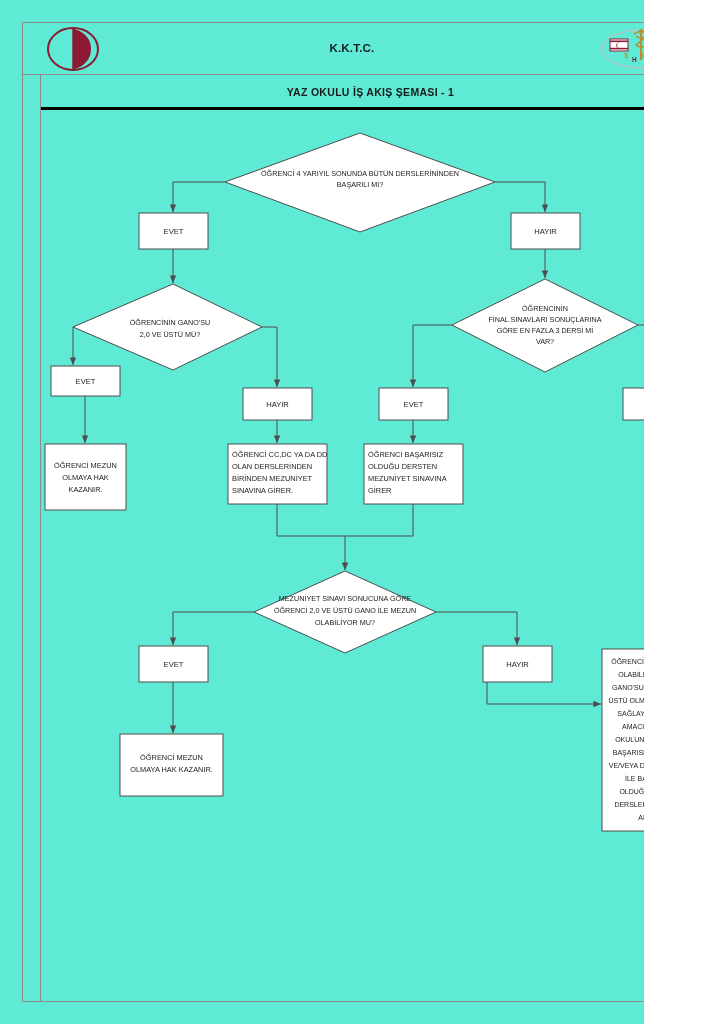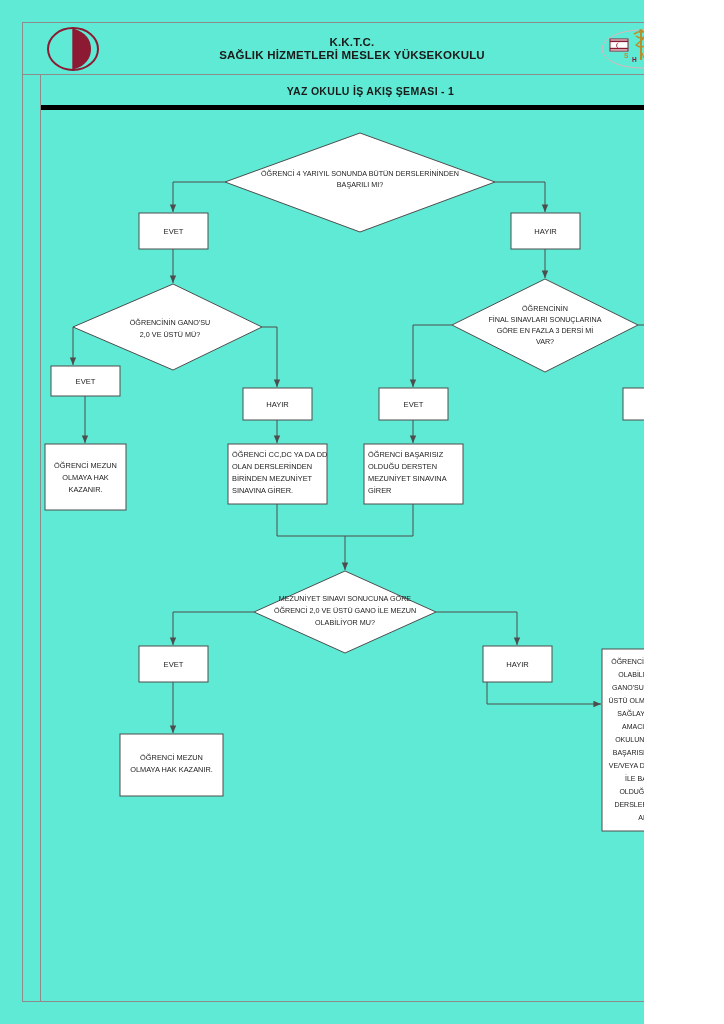--- a/index.html
+++ b/index.html
@@ -14,21 +14,21 @@
   .header-band{position:absolute;left:23px;top:23px;width:678px;height:52px;box-sizing:border-box;
      border-bottom:1px solid #8c8c8c;display:flex;align-items:center;}
   .logo-left{width:100px;display:flex;justify-content:center;align-items:center;}
   .header-titles{flex:1;text-align:center;line-height:1.12;}
   .header-titles .l1{font-size:11.5px;font-weight:bold;letter-spacing:.2px;}
   .header-titles .l2{font-size:11.5px;font-weight:bold;letter-spacing:.2px;}
   .header-titles .l3{font-size:11.5px;font-weight:bold;letter-spacing:.2px;}
   .logo-right{width:120px;display:flex;justify-content:center;align-items:center;}
 
   .title-band{position:absolute;left:41px;top:76px;width:659px;height:34px;box-sizing:border-box;
-     border-bottom:5px solid #000000;display:flex;align-items:center;justify-content:center;}
+     border-bottom:3px solid #000000;display:flex;align-items:center;justify-content:center;}
   .title-band .t{font-size:10.5px;font-weight:bold;letter-spacing:.3px;}
 
   
   #chart{position:absolute;left:0;top:0;width:724px;height:1024px;}
   #chart text{font-family:"Liberation Sans",sans-serif;fill:#1a1a1a;}
   .nodebox{fill:#ffffff;stroke:#4d4d4d;stroke-width:1;}
   .diamond{fill:#ffffff;stroke:#4d4d4d;stroke-width:1;}
   .edge{stroke:#4d4d4d;stroke-width:1;fill:none;}
   .lbl{font-size:7.4px;}
   .lbl-ctr{text-anchor:middle;}
@@ -48,21 +48,20 @@
   <div class="header-band">
     <div class="logo-left">
       <svg width="56" height="46" viewBox="0 0 56 46" aria-hidden="true">
         <ellipse cx="28" cy="23" rx="25" ry="21" fill="none" stroke="#8c1a33" stroke-width="2"></ellipse>
         <path d="M28 2.4 C41 6 46 14 46 23 C46 32 41 40 28 43.6 Z" fill="#8c1a33"></path>
         <line x1="28" y1="2.2" x2="28" y2="43.8" stroke="#8c1a33" stroke-width="1.4"></line>
       </svg>
     </div>
     <div class="header-titles">
       <div class="l1">K.K.T.C.</div>
-      <div class="l3">SAĞLIK HİZMETLERİ MESLEK YÜKSEKOKULU</div>
     </div>
     <div class="logo-right">
       <svg width="86" height="46" viewBox="0 0 86 46" aria-hidden="true">
         <ellipse cx="43" cy="23" rx="39" ry="19" fill="none" stroke="#d9b8bf" stroke-width="1"></ellipse>
 
         <line x1="43" y1="6" x2="43" y2="34" stroke="#b8902a" stroke-width="2"></line>
         <path d="M38 10 q5 4 10 0 q-5 5 -10 9 q5 4 10 0" fill="none" stroke="#b8902a" stroke-width="1.4"></path>
         <path d="M36 8 q7 -5 14 0" fill="none" stroke="#b8902a" stroke-width="1.6"></path>
         <circle cx="43" cy="5" r="2" fill="#b8902a"></circle>
 

